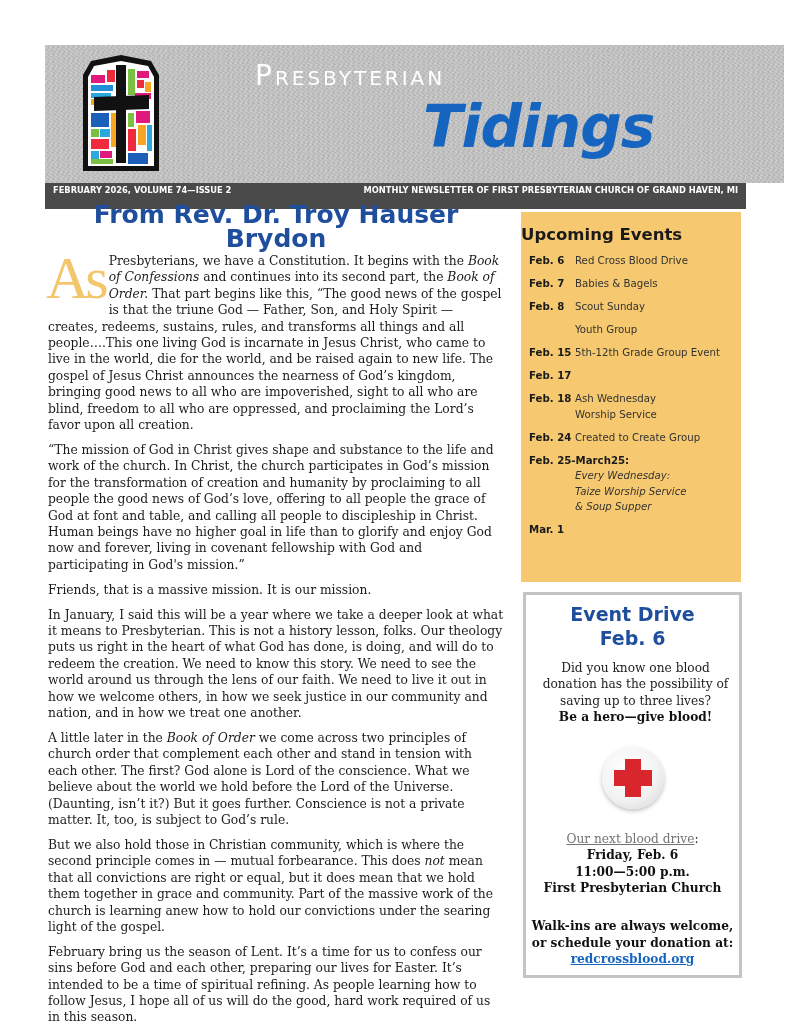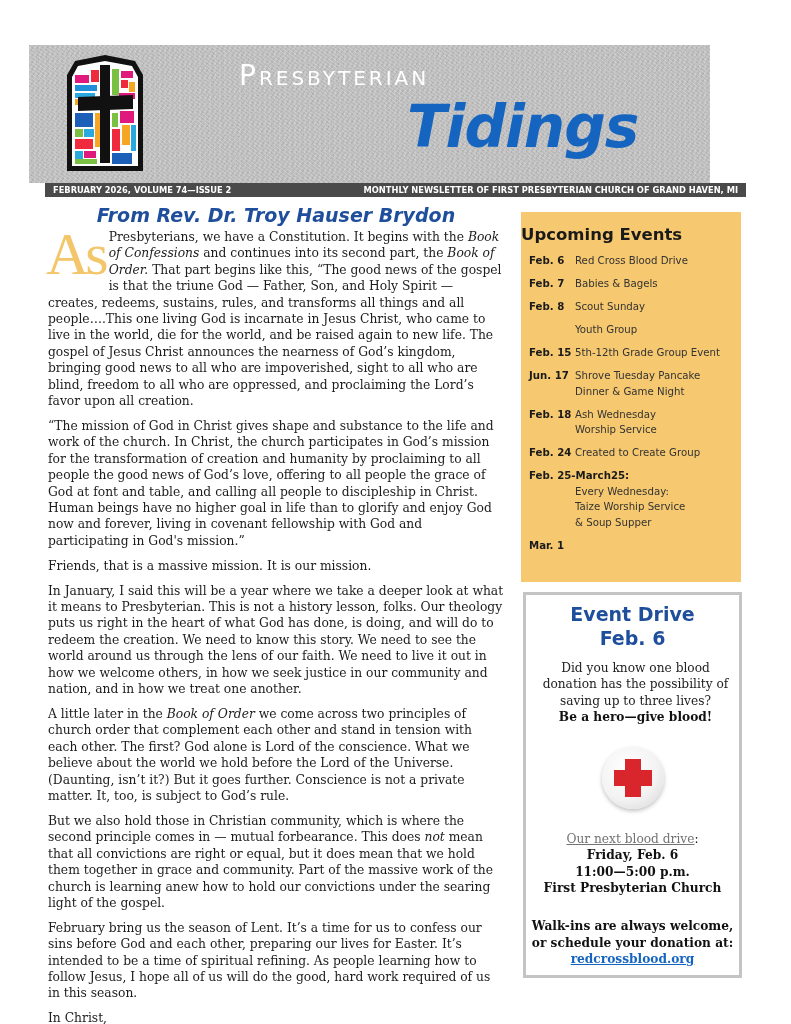--- a/index.html
+++ b/index.html
@@ -1,46 +1,46 @@
 <!DOCTYPE html>
 <html><head>
 <meta charset="utf-8">
 <style>
   html, body { margin:0; padding:0; background:#ffffff; }
   body { width:791px; height:1024px; position:relative; overflow:hidden; font-family:"DejaVu Serif", serif; color:#1c1c1c; }
 
-  .masthead { position:absolute; left:29px; top:45px; width:681px; height:138px;
+  .masthead { position:absolute; left:45px; top:45px; width:739px; height:138px;
     background-color:#bdbdbd;
     background-image:
       repeating-linear-gradient(35deg, rgba(255,255,255,0.18) 0 1px, transparent 1px 3px),
       repeating-linear-gradient(-55deg, rgba(120,120,120,0.18) 0 1px, transparent 1px 4px),
       repeating-linear-gradient(90deg, rgba(255,255,255,0.10) 0 2px, transparent 2px 5px);
   }
   .logo { position:absolute; left:36px; top:10px; width:80px; height:116px; }
   .mast-top { position:absolute; left:210px; top:14px; font-family:"DejaVu Sans", sans-serif; color:#ffffff; font-size:28px; letter-spacing:3px; font-weight:normal; font-variant:small-caps; }
   .mast-title { position:absolute; left:378px; top:48px; font-family:"DejaVu Sans", sans-serif; color:#1565c0; font-size:58px; font-style:italic; font-weight:bold; letter-spacing:-1px; }
-  .band { position:absolute; left:45px; top:183px; width:701px; height:14px; background:#4a4a4a; color:#ffffff; font-family:"DejaVu Sans", sans-serif; font-weight:bold; font-size:8.3px; line-height:14px; }
+  .band { position:absolute; left:45px; top:183px; width:701px; height:26px; background:#4a4a4a; color:#ffffff; font-family:"DejaVu Sans", sans-serif; font-weight:bold; font-size:8.3px; line-height:14px; }
   .band .left { position:absolute; left:8px; }
   .band .right { position:absolute; right:8px; }
 
   .article { position:absolute; left:48px; top:203px; width:456px; font-size:12.3px; line-height:16.4px; }
-  .article h1 { margin:0 0 2px 0; text-align:center; font-family:"DejaVu Sans", sans-serif; color:#1f4e9c; font-size:19px; font-weight:bold; line-height:24px;font-style:italic; }
+  .article h1 { margin:0 0 2px 0; text-align:center; font-family:"DejaVu Sans", sans-serif; color:#1f4e9c; font-size:25px; font-weight:bold; line-height:24px; }
   .article p { margin:0 0 8.5px 0; }
   .dropcap { float:left; font-family:Liberation Serif, serif; color:#f3c66c; font-size:60px; line-height:50px; height:50px; margin:0 4px 0 -2px; letter-spacing:-4px; }
   .article em { font-style:italic; }
 
   .events { position:absolute; left:521px; top:212px; width:220px; height:370px; background:#f6c86f; font-family:"DejaVu Sans", sans-serif; color:#222; }
   .events h2 { margin:0; text-align:left; font-size:16.5px; font-weight:bold; padding-top:13px; height:28px; color:#1a1a1a; }
   .ev-list { margin:0; padding:0 0 0 8px; list-style:none; font-size:10.2px; line-height:15.5px; }
   .ev { display:flex; margin-bottom:7.5px; }
   .ev .d { width:46px; flex:none; font-weight:bold; color:#1a1a1a; }
   .ev .t { flex:1; color:#333; }
   .ev.wide { display:block; }
   .ev.wide .d { width:auto; display:block; }
-  .ev.wide .t { display:block; padding-left:46px; }
+  .ev.wide .t { display:block; padding-left:46px;font-style:italic; }
 
   .blood { position:absolute; left:523px; top:592px; width:213px; height:380px; border:3px solid #c4c4c4; background:#fff; text-align:center; }
   .blood h2 { margin:0; padding-top:7px; font-family:"DejaVu Sans", sans-serif; font-weight:bold; color:#1f4e9c; font-size:19px; line-height:24px; }
   .blood .intro { margin:10px 0 0 6px; font-size:12.2px; line-height:16.3px; color:#222; }
   .blood .hero { font-weight:bold; color:#111; }
   .cross-btn { width:62px; height:62px; margin:22px auto 0 auto; border-radius:50%; background:radial-gradient(circle at 40% 35%, #ffffff 0%, #f3f3f3 55%, #d4d4d4 100%); box-shadow:0 2px 4px rgba(0,0,0,0.25); position:relative; }
   .cross-btn .v { position:absolute; left:23px; top:12px; width:16px; height:38px; background:#d8262c; }
   .cross-btn .h { position:absolute; left:12px; top:23px; width:38px; height:16px; background:#d8262c; }
   .next { margin-top:22px; font-size:12.2px; line-height:16.3px; }
   .next .lbl { text-decoration:underline; color:#737373; }
@@ -122,22 +122,21 @@
       </li>
       <li class="ev">
         <span class="d"></span>
         <span class="t"><span>Youth Group</span></span>
       </li>
       <li class="ev">
         <span class="d">Feb. 15</span>
         <span class="t"><span>5th-12th Grade Group Event</span></span>
       </li>
       <li class="ev">
-        <span class="d">Jun. 17</span>
-        <span class="t"><span>Shrove Tuesday Pancake</span><br><span>Dinner &amp; Game Night</span></span>
+        <span class="d">Feb. 17</span>
       </li>
       <li class="ev">
         <span class="d">Feb. 18</span>
         <span class="t"><span>Ash Wednesday</span><br><span>Worship Service</span></span>
       </li>
       <li class="ev">
         <span class="d">Feb. 24</span>
         <span class="t"><span>Created to Create Group</span></span>
       </li>
       <li class="ev wide">

